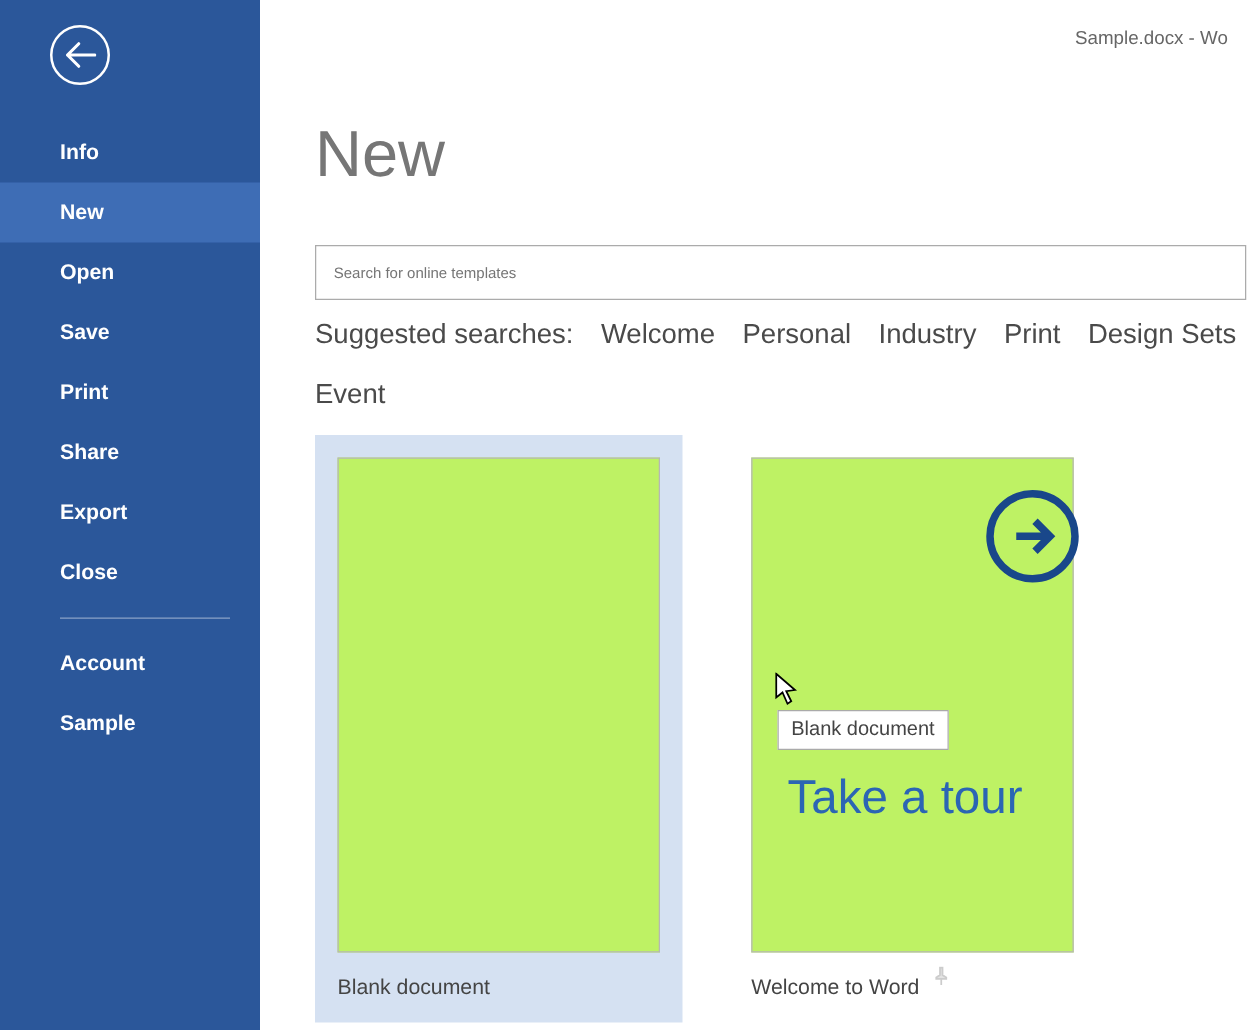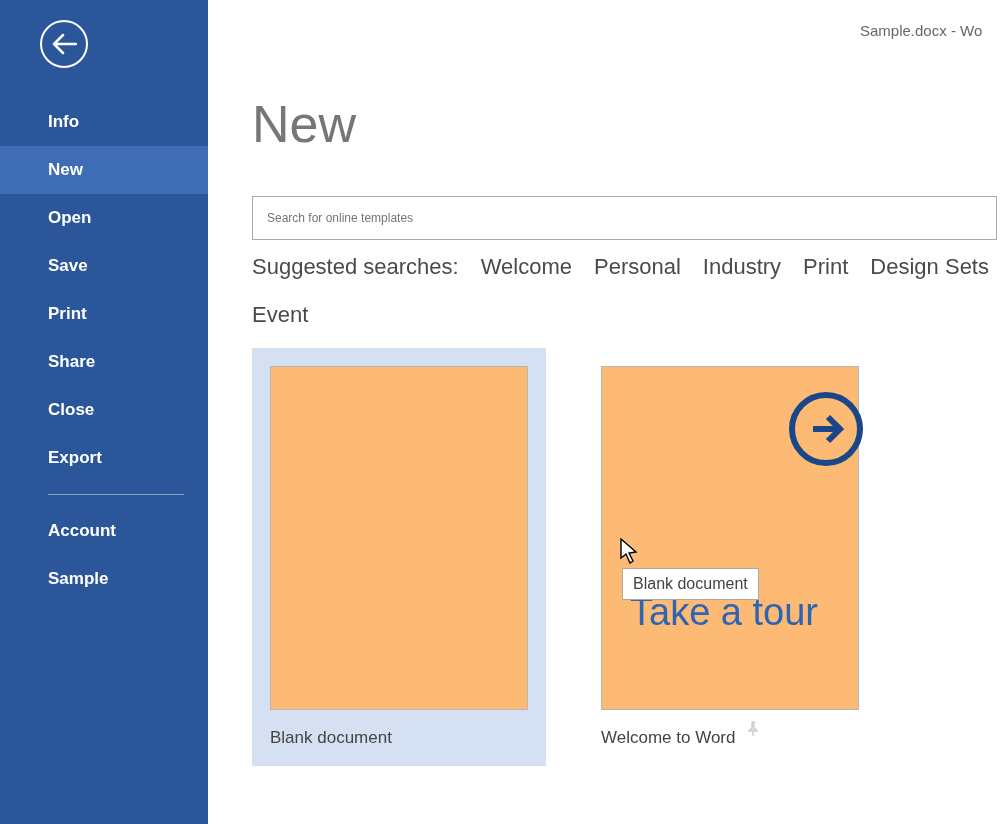--- a/index.html
+++ b/index.html
@@ -107,22 +107,22 @@
     gap: 55px;
   }
   .template-card { cursor: pointer; }
   .template-card.selected-wrap {
     background: #d5e1f2;
     padding: 18px;
     width: 294px;
   }
   .template-thumb {
     width: 258px;
-    height: 344px;
-    background: #fdba74;
+    height: 396px;
+    background: #bef264;
     border: 1px solid #b6b6b6;
     position: relative;
     display: flex;
     flex-direction: column;
     justify-content: center;
   }
   .template-label {
     margin-top: 18px;
     font-size: 17px;
     color: #444;
@@ -174,22 +174,22 @@
       <path d="M12 2 L3 11 L12 20 M3 11 H25" stroke="#fff" stroke-width="2.5" fill="none" stroke-linecap="round" stroke-linejoin="round"></path>
     </svg>
   </div>
   <div class="sidebar-items">
     <div class="sidebar-item">Info</div>
     <div class="sidebar-item selected">New</div>
     <div class="sidebar-item">Open</div>
     <div class="sidebar-item">Save</div>
     <div class="sidebar-item">Print</div>
     <div class="sidebar-item">Share</div>
+    <div class="sidebar-item">Export</div>
     <div class="sidebar-item">Close</div>
-    <div class="sidebar-item">Export</div>
     <div class="sidebar-divider"></div>
     <div class="sidebar-item">Account</div>
     <div class="sidebar-item">Sample</div>
   </div>
 </div>
 
 <div class="main">
   <div class="titlebar">Sample.docx - Wo</div>
 
   <h1 class="page-title">New</h1>

